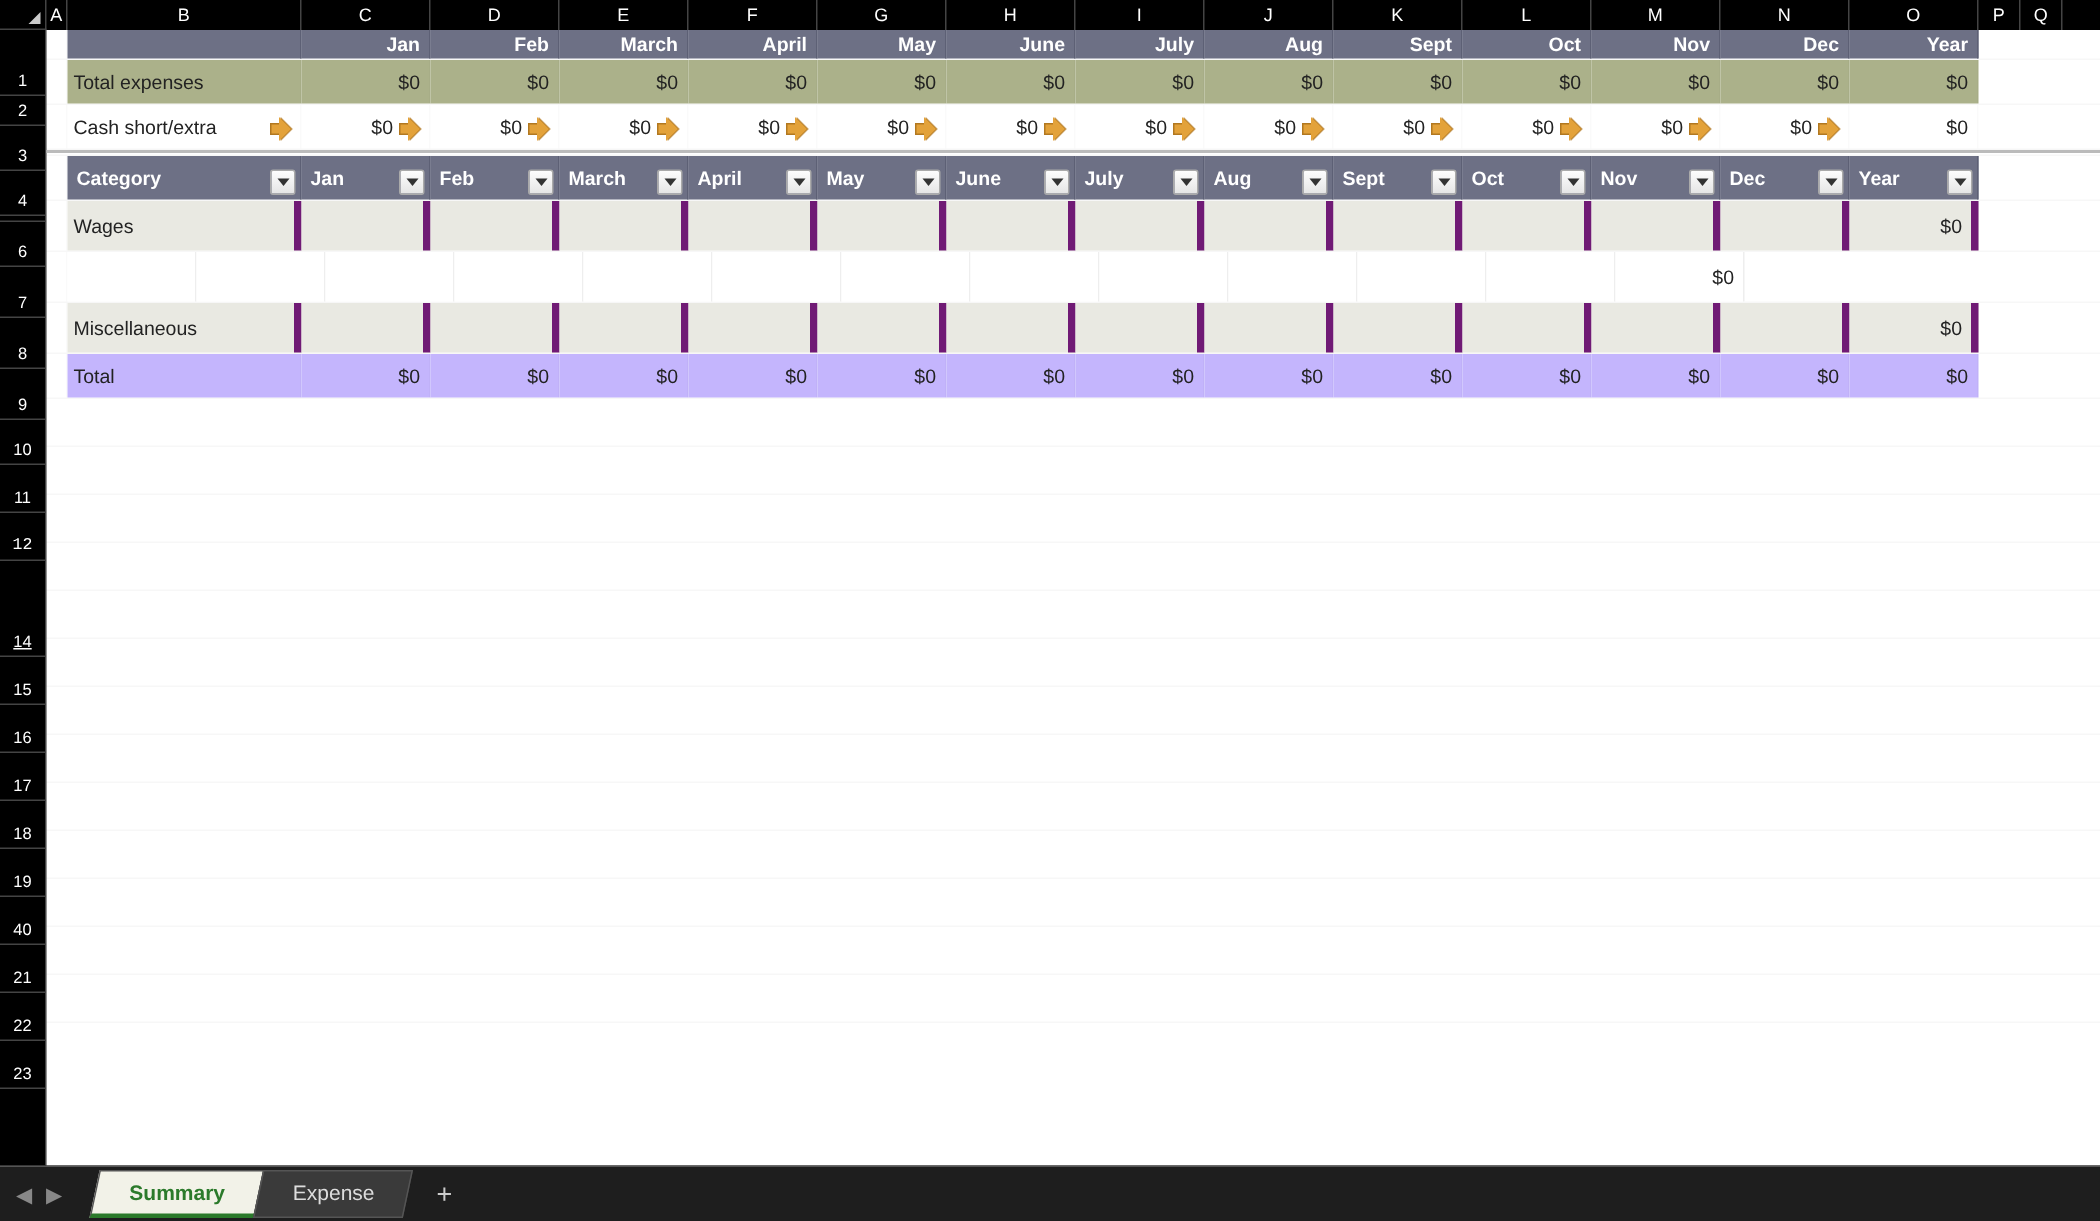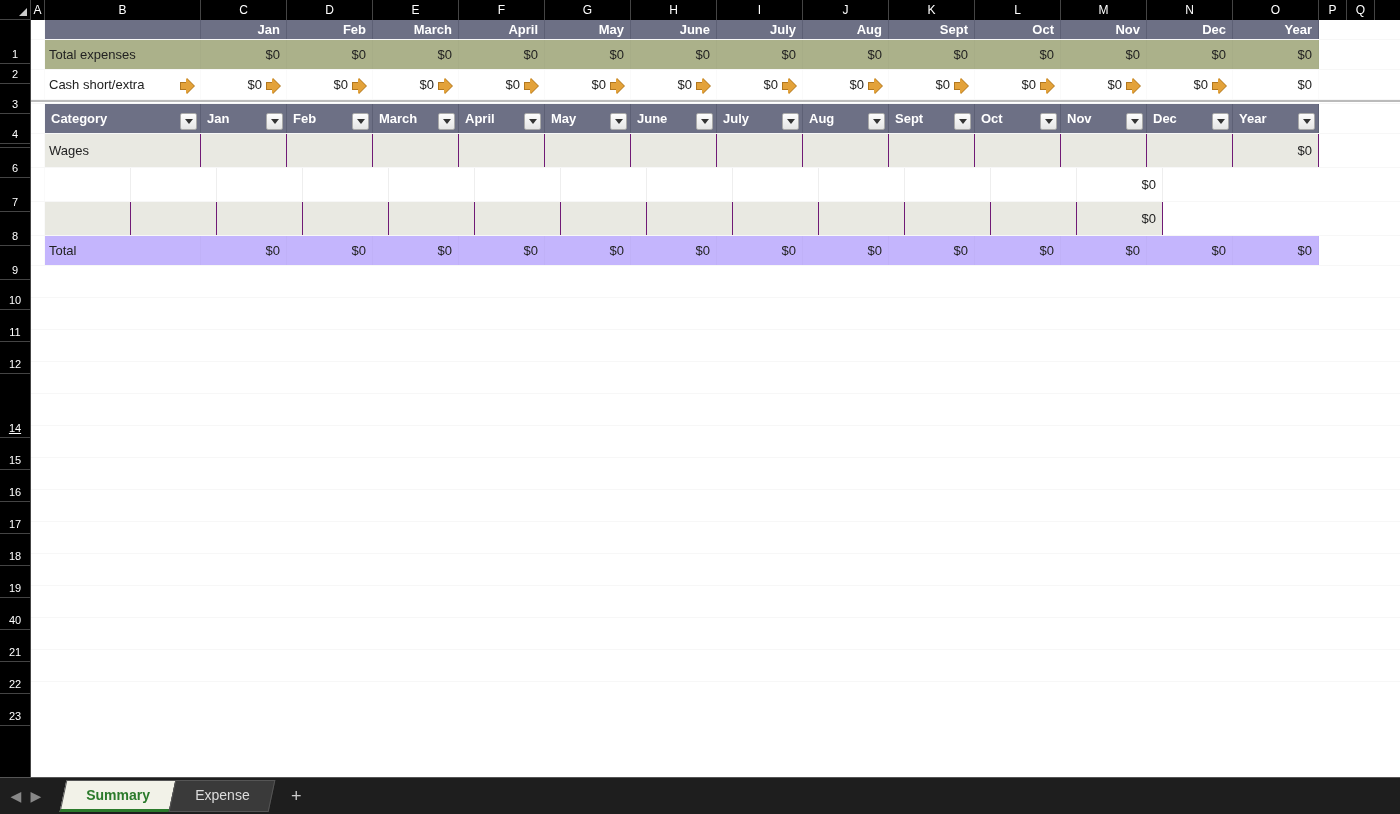--- a/index.html
+++ b/index.html
@@ -156,21 +156,21 @@
     cursor: pointer;
   }
   .fh .dd::after {
     content: "";
     border-style: solid;
     border-width: 5px 4px 0 4px;
     border-color: #333 transparent transparent transparent;
   }
 
   
-  .cat-a { background: #e9e9e2; border-right:1px solid #701a75;}
+  .cat-a { background: #e9e9e2; border-right:5px solid #701a75;}
   .cat-b { background: #ffffff; border-right:1px solid #eee;}
 
   
   .arrow {
     width:14px; height:14px;
     position:relative;
     display:inline-block;
   }
   .arrow::before{
     content:"";
@@ -281,21 +281,21 @@
       <div class="rn" style="height:30px">3</div>
       <div class="rn" style="height:30px">4</div>
       <div class="rn" style="height:4px;padding:0"></div>
       <div class="rn" style="height:30px">6</div>
       <div class="rn" style="height:34px">7</div>
       <div class="rn" style="height:34px">8</div>
       <div class="rn" style="height:34px">9</div>
       <div class="rn" style="height:30px">10</div>
       <div id="rn-empty">
           <div class="rn" style="height: 32px;">11</div>
-          <div class="rn" style="height: 32px;">12</div>
+          <div class="rn" style="height: 32px; font-family: Liberation Mono, monospace;">12</div>
           <div class="rn" style="height: 32px; margin-left: 42px;">13</div>
           <div class="rn" style="height: 32px; text-decoration: underline;">14</div>
           <div class="rn" style="height: 32px;">15</div>
           <div class="rn" style="height: 32px;">16</div>
           <div class="rn" style="height: 32px;">17</div>
           <div class="rn" style="height: 32px;">18</div>
           <div class="rn" style="height: 32px;">19</div>
           <div class="rn" style="height: 32px;">40</div>
           <div class="rn" style="height: 32px;">21</div>
           <div class="rn" style="height: 32px;">22</div>
@@ -442,20 +442,21 @@
             <div class="cell cat-b right wM"></div>
             <div class="cell cat-b right wM"></div>
             <div class="cell cat-b right wM"></div>
             <div class="cell cat-b right wM"></div>
             <div class="cell cat-b right wM"></div>
             <div class="cell cat-b right wM"></div>
             <div class="cell cat-b right wO">$0</div>
           </div>
           <div class="row" style="height: 34px;">
             <div class="cell wA"></div>
+            <div class="cell cat-a left wB">Miscellaneous</div>
             <div class="cell cat-a right wM"></div>
             <div class="cell cat-a right wM"></div>
             <div class="cell cat-a right wM"></div>
             <div class="cell cat-a right wM"></div>
             <div class="cell cat-a right wM"></div>
             <div class="cell cat-a right wM"></div>
             <div class="cell cat-a right wM"></div>
             <div class="cell cat-a right wM"></div>
             <div class="cell cat-a right wM"></div>
             <div class="cell cat-a right wM"></div>

